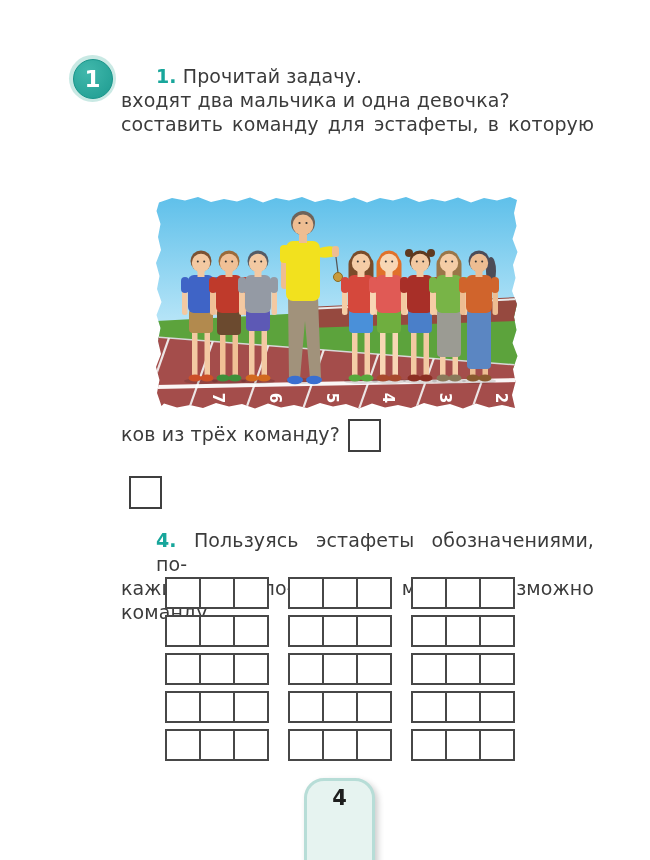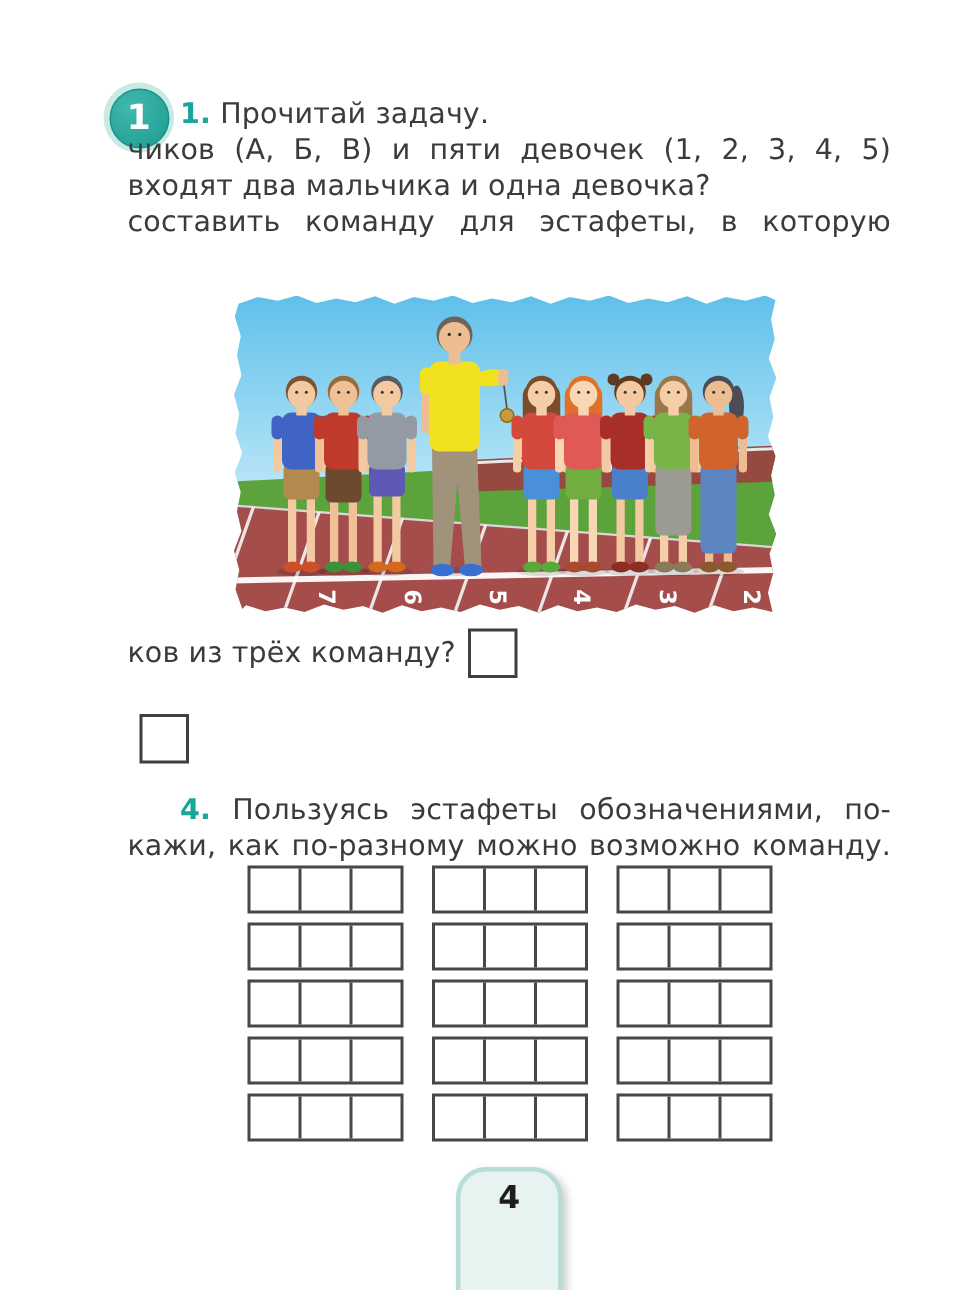--- a/index.html
+++ b/index.html
@@ -9,21 +9,21 @@
   
   .badge{position:absolute;left:69px;top:55px;width:47px;height:47px;border-radius:50%;
          background:#c9e9e4;display:flex;align-items:center;justify-content:center;}
   .badge-inner{width:38px;height:38px;border-radius:50%;
          background:radial-gradient(circle at 35% 30%, #41b8ac, #1d9b90);
          border:1px solid #179489;color:#ffffff;font-weight:bold;font-size:23px;
          display:flex;align-items:center;justify-content:center;}
 
   
   .task{position:absolute;left:85px;width:509px;font-size:19px;line-height:24px;letter-spacing:0.1px;}
-  .tline{text-align:justify;text-align-last:justify;white-space:nowrap0;}
+  .tline{text-align:justify;text-align-last:justify;white-space:nowrap0;margin-left:36px;}
   .tline.noj{text-align:left;text-align-last:left;}
   .tline.ind{padding-left:35px;}
   .tnum{color:#18a69b;font-weight:bold;}
   .answer-box{display:inline-block;width:29px;height:29px;border:2px solid #3f3f3f;
               background:#fff;vertical-align:-11px;margin-left:8px;}
 
   
   .illustration{position:absolute;left:156px;top:197px;width:362px;height:212px;}
   .illustration svg{display:block;}
 
@@ -45,21 +45,20 @@
 
 <div class="page">
 
   <div class="badge">
     <div class="badge-inner">1</div>
   </div>
 
   <div id="tasks">
       <div class="task" style="top: 64px;">
         <div class="tline noj ind"><span class="tnum">1.</span> <span>Прочитай задачу.</span></div>
-        <div class="tline"><span>чиков (А, Б, В) и пяти девочек (1, 2, 3, 4, 5)</span></div>
         <div class="tline noj"><span>входят два мальчика и одна девочка?</span></div>
         <div class="tline"><span>составить команду для эстафеты, в которую</span></div>
       </div>
       <div class="task" style="top: 419px;">
         <div class="tline noj"><span>ков из трёх команду?</span><span class="answer-box"></span></div>
       </div>
       <div class="task" style="top: 476px;">
         <div class="tline noj"><span class="answer-box"></span></div>
       </div>
       <div class="task" style="top: 528px;">

